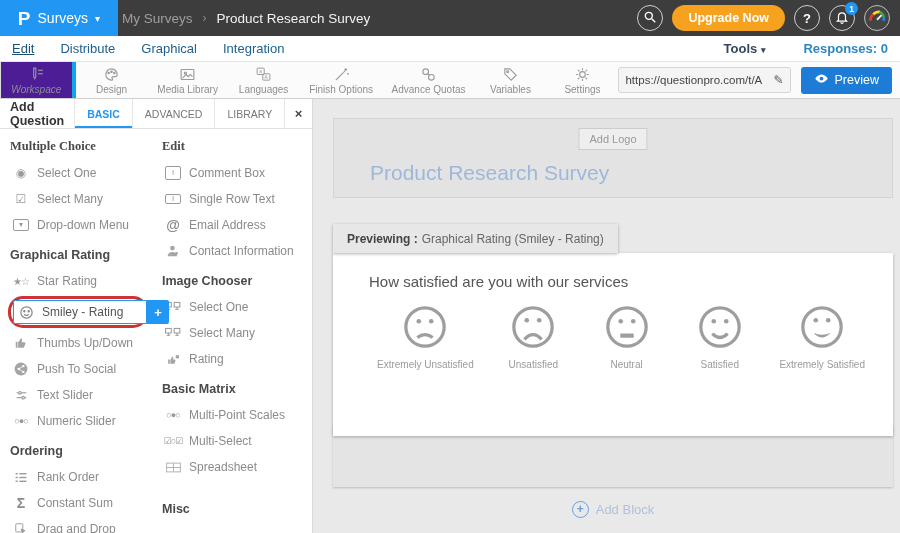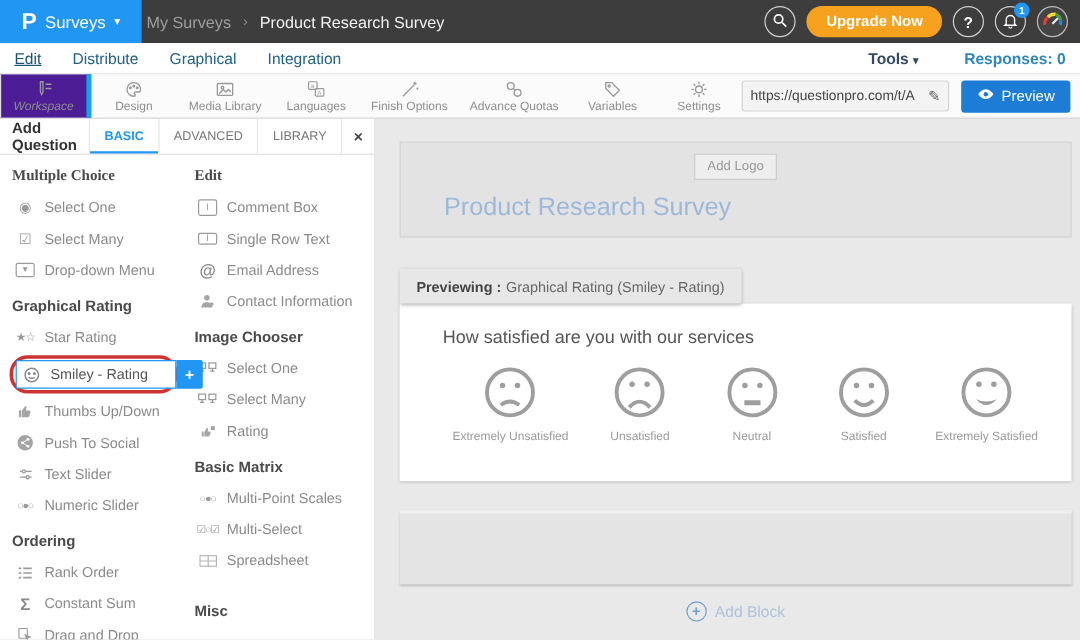--- a/index.html
+++ b/index.html
@@ -67,21 +67,21 @@
   .add-q-btn { position:absolute; right:-23px; top:-1px; width:22px; height:24px; background:#2196f3; color:#fff; border:none; font-size:13px; font-weight:bold; cursor:pointer; border-radius:0 2px 2px 0; }
 
   
   .main { position:absolute; top:99px; left:313px; width:587px; height:434px; background:#e9e9e9; }
   .header-card { position:absolute; left:20px; top:19px; width:560px; height:80px; background:#e3e3e3; border:1px solid #d4d4d4; }
   .add-logo-btn { position:absolute; left:50%; transform:translateX(-50%); top:9px; background:#eee; border:1px solid #ccc; color:#999; font-size:11px; padding:4px 10px; cursor:pointer; }
   .survey-title { position:absolute; left:36px; bottom:12px; font-size:21px; color:#9db8da; cursor:text; }
   .preview-tab { position:absolute; left:20px; top:125px; height:29px; background:#e7e7e7; box-shadow:0 1px 3px rgba(0,0,0,.3); display:flex; align-items:center; padding:0 14px; font-size:12px; z-index:2; }
   .preview-tab b { color:#444; margin-right:4px; }
   .preview-tab span.val { color:#666; }
-  .white-card { position:absolute; left:20px; top:154px; width:560px; height:148px; background:#fff; box-shadow:0 1px 3px rgba(0,0,0,.28); z-index:1; }
+  .white-card { position:absolute; left:20px; top:154px; width:560px; height:183px; background:#fff; box-shadow:0 1px 3px rgba(0,0,0,.28); z-index:1; }
   .question-text { font-size:15px; color:#555; padding:20px 0 0 36px; }
   .smiley-row { display:flex; justify-content:space-between; padding:14px 28px 0 44px;gap:26px; }
   .smiley-cell { display:flex; flex-direction:column; align-items:center; gap:9px; width:100px; cursor:pointer; }
   .smiley-cell svg { display:block; }
   .smiley-label { font-size:10px; color:#9b9b9b; white-space:nowrap; }
   .gray-block { position:absolute; left:20px; top:326px; width:560px; height:62px; background:#e4e4e4; border-top:3px solid #efefef; box-shadow:0 1px 2px rgba(0,0,0,.2); }
   .add-block-row { position:absolute; left:20px; top:402px; width:560px; display:flex; align-items:center; justify-content:center; gap:7px; cursor:pointer; }
   .add-block-plus { width:17px; height:17px; border:1.6px solid #6b9fd8; color:#6b9fd8; border-radius:50%; font-size:12px; line-height:14px; text-align:center; font-weight:bold; }
   .add-block-label { font-size:13px; color:#b0c2da; }
 </style>

